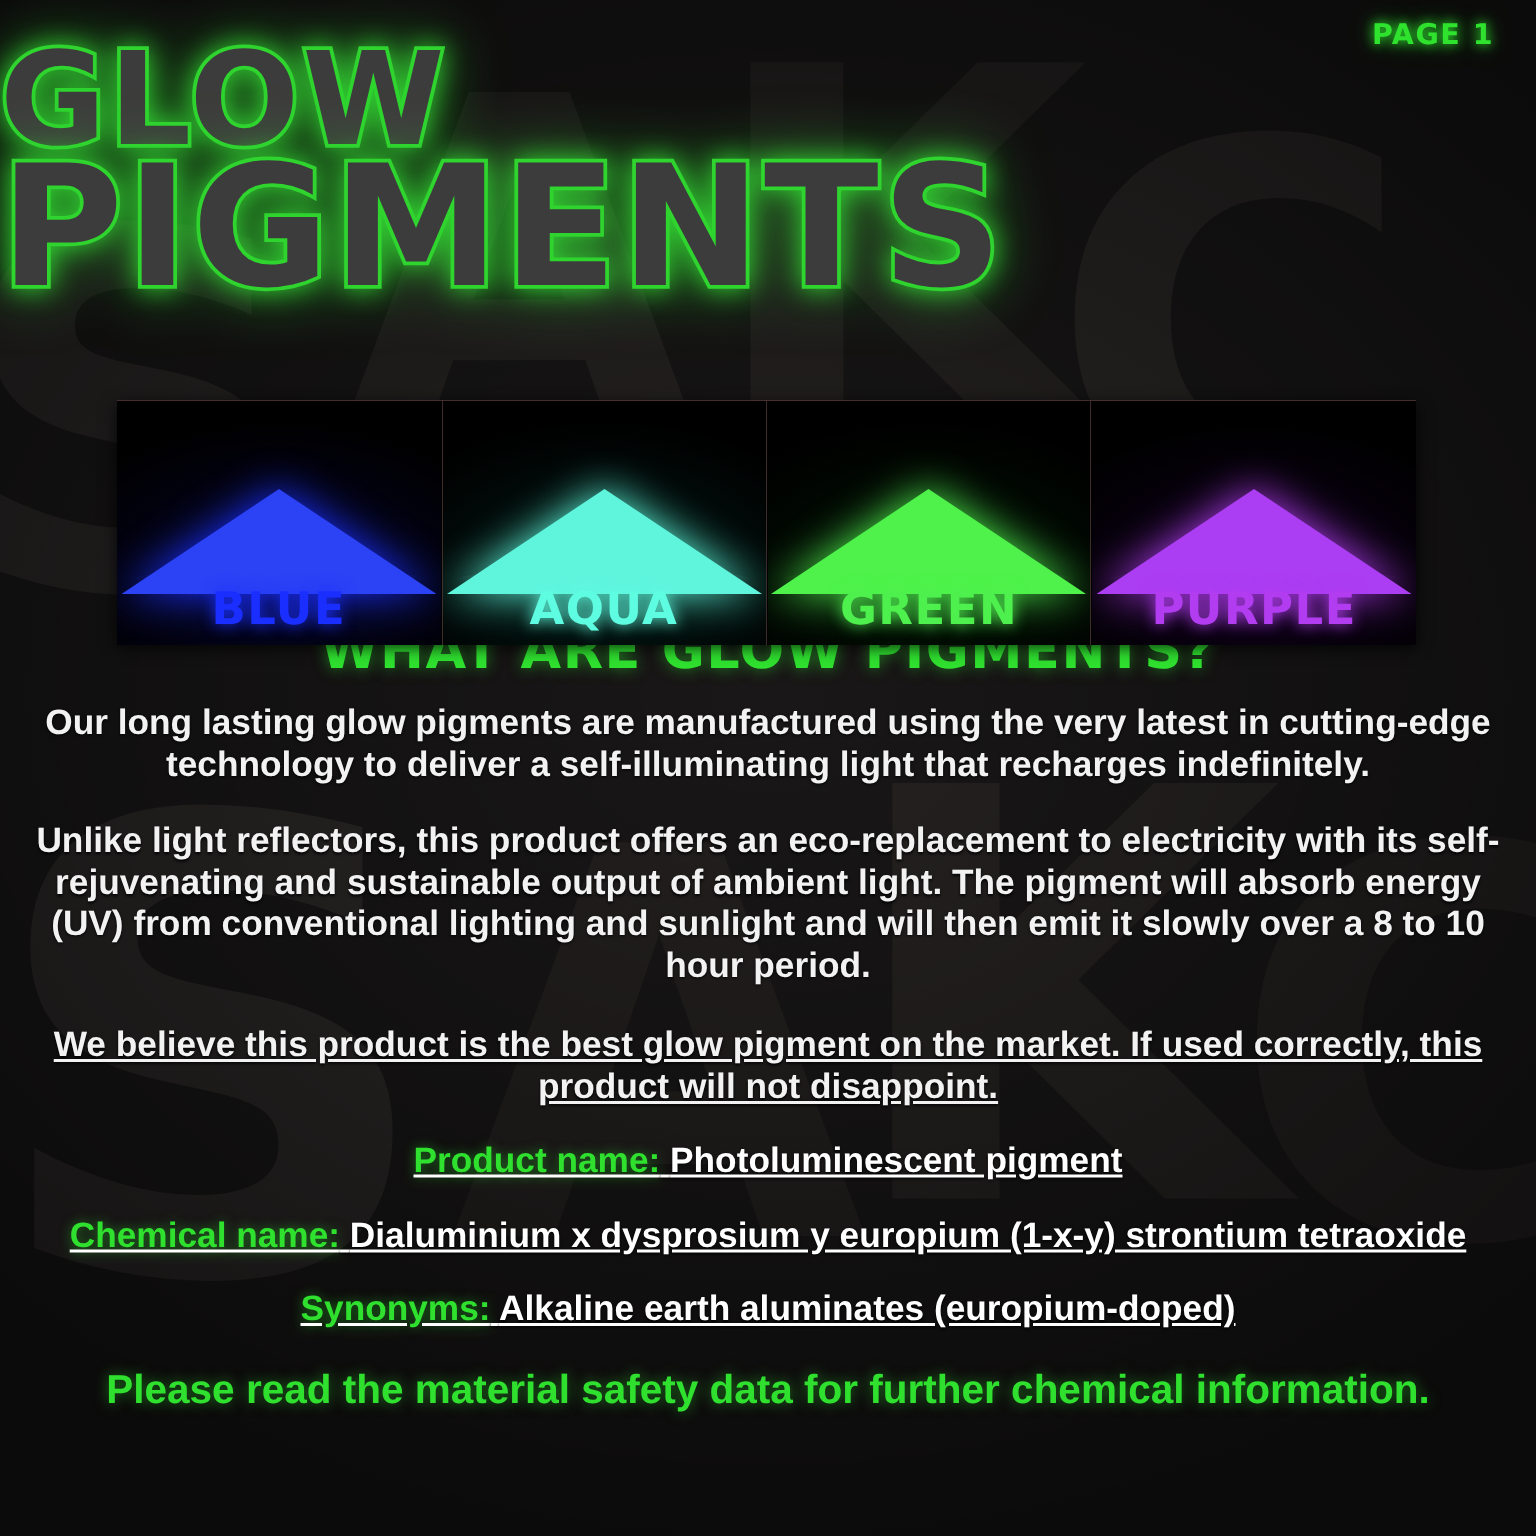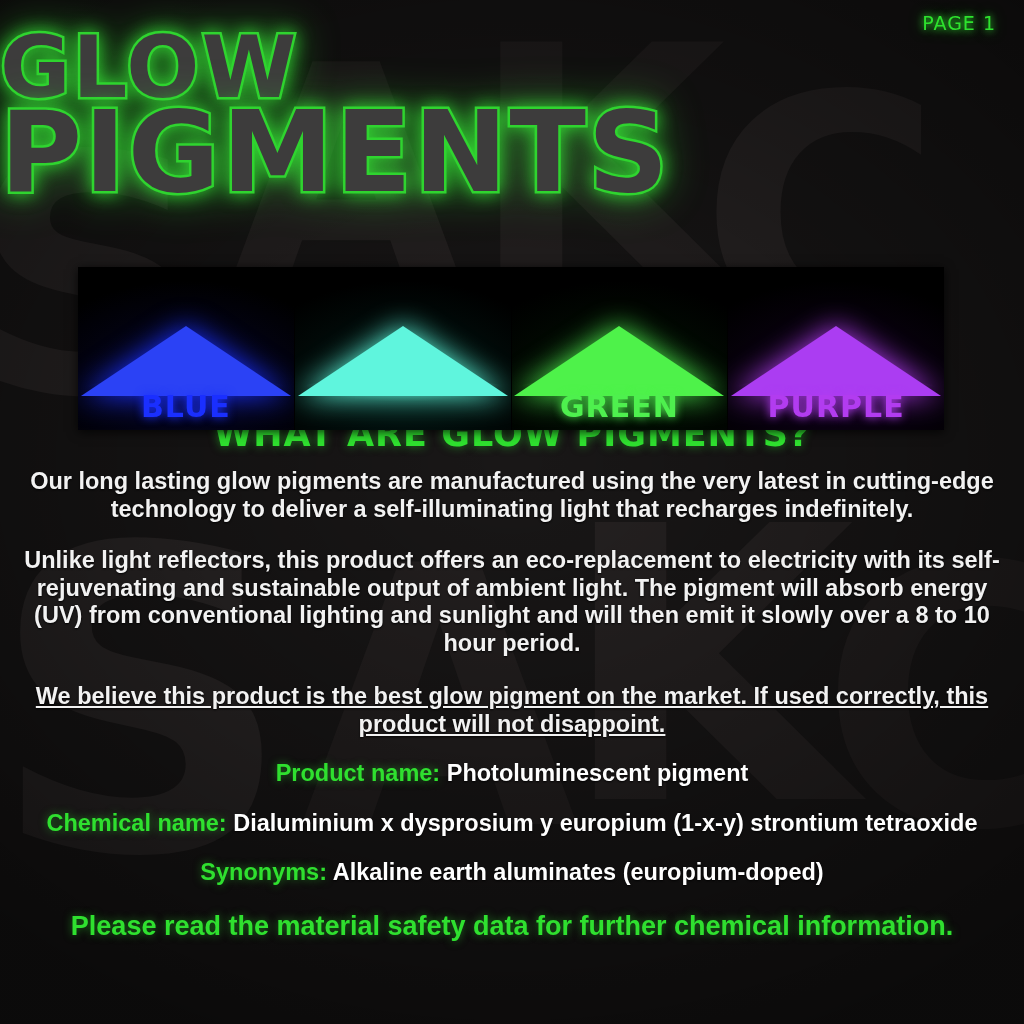--- a/index.html
+++ b/index.html
@@ -40,21 +40,21 @@
     background:
       radial-gradient(ellipse 75% 60% at 50% 45%, rgba(0,0,0,0) 0%, rgba(0,0,0,.55) 100%);
   }
 
   #page { position:relative; z-index:2; width:1024px; height:1024px; }
 
   
   .page-badge {
     position:absolute; right:28px; top:12px;
     font-family:"DejaVu Sans", sans-serif;
-    font-weight:normal;
+    font-weight:bold;
     font-size:19px;
     letter-spacing:1px;
     color:#2ee22e;
     text-shadow:0 0 7px #2ee22e, 0 0 14px rgba(46,226,46,.6);
   }
 
   
   .hero { text-align:left; padding-top:28px; }
   .hero-line {
     font-family:"DejaVu Sans", sans-serif;
@@ -136,20 +136,21 @@
   
   .spec {
     text-align:center;
     font-family:"Liberation Sans", sans-serif;
     font-weight:bold;
     font-size:23.5px;
     line-height:1.18;
     color:#ffffff;
     margin-top:22px;
     text-shadow:0 1px 2px rgba(0,0,0,.9);
+    text-decoration:underline;
   }
   .spec .k {
     color:#2fe02f;
     text-shadow:0 0 8px rgba(47,224,47,.5);
   }
   .spec .v { color:#ffffff; }
 
   .footer-note {
     margin-top:24px;
     font-family:"Liberation Sans", sans-serif;
@@ -185,20 +186,21 @@
 
   <div class="strip" id="strip">
       <div class="panel" style="background: radial-gradient(90% 75% at 50% 72%, rgb(6, 6, 42) 0%, rgb(0, 0, 0) 85%);">
         <div class="pile-base" style="background: radial-gradient(at 50% 0%, rgb(43, 66, 245) 0%, transparent 70%);"></div>
         <div class="pile" style="border-bottom: 70px solid rgb(43, 66, 245); filter: drop-shadow(rgb(26, 47, 255) 0px 0px 14px);"></div>
         <div class="panel-label" style="color: rgb(26, 47, 255); text-shadow: rgb(26, 47, 255) 0px 0px 10px;">BLUE</div>
       </div>
       <div class="panel" style="background: radial-gradient(90% 75% at 50% 72%, rgb(3, 26, 22) 0%, rgb(0, 0, 0) 85%);">
         <div class="pile-base" style="background: radial-gradient(at 50% 0%, rgb(95, 245, 221) 0%, transparent 70%);"></div>
         <div class="pile" style="border-bottom: 70px solid rgb(95, 245, 221); filter: drop-shadow(rgb(94, 252, 224) 0px 0px 14px);"></div>
+        <div class="panel-label" style="color: rgb(94, 252, 224); text-shadow: rgb(94, 252, 224) 0px 0px 10px;">AQUA</div>
       </div>
       <div class="panel" style="background: radial-gradient(90% 75% at 50% 72%, rgb(3, 21, 5) 0%, rgb(0, 0, 0) 85%);">
         <div class="pile-base" style="background: radial-gradient(at 50% 0%, rgb(78, 242, 74) 0%, transparent 70%);"></div>
         <div class="pile" style="border-bottom: 70px solid rgb(78, 242, 74); filter: drop-shadow(rgb(78, 240, 78) 0px 0px 14px);"></div>
         <div class="panel-label" style="color: rgb(78, 240, 78); text-shadow: rgb(78, 240, 78) 0px 0px 10px;">GREEN</div>
       </div>
       <div class="panel" style="background: radial-gradient(90% 75% at 50% 72%, rgb(16, 2, 28) 0%, rgb(0, 0, 0) 85%);">
         <div class="pile-base" style="background: radial-gradient(at 50% 0%, rgb(171, 61, 242) 0%, transparent 70%);"></div>
         <div class="pile" style="border-bottom: 70px solid rgb(171, 61, 242); filter: drop-shadow(rgb(178, 60, 240) 0px 0px 14px);"></div>
         <div class="panel-label" style="color: rgb(178, 60, 240); text-shadow: rgb(178, 60, 240) 0px 0px 10px; text-align: center;">PURPLE</div>

